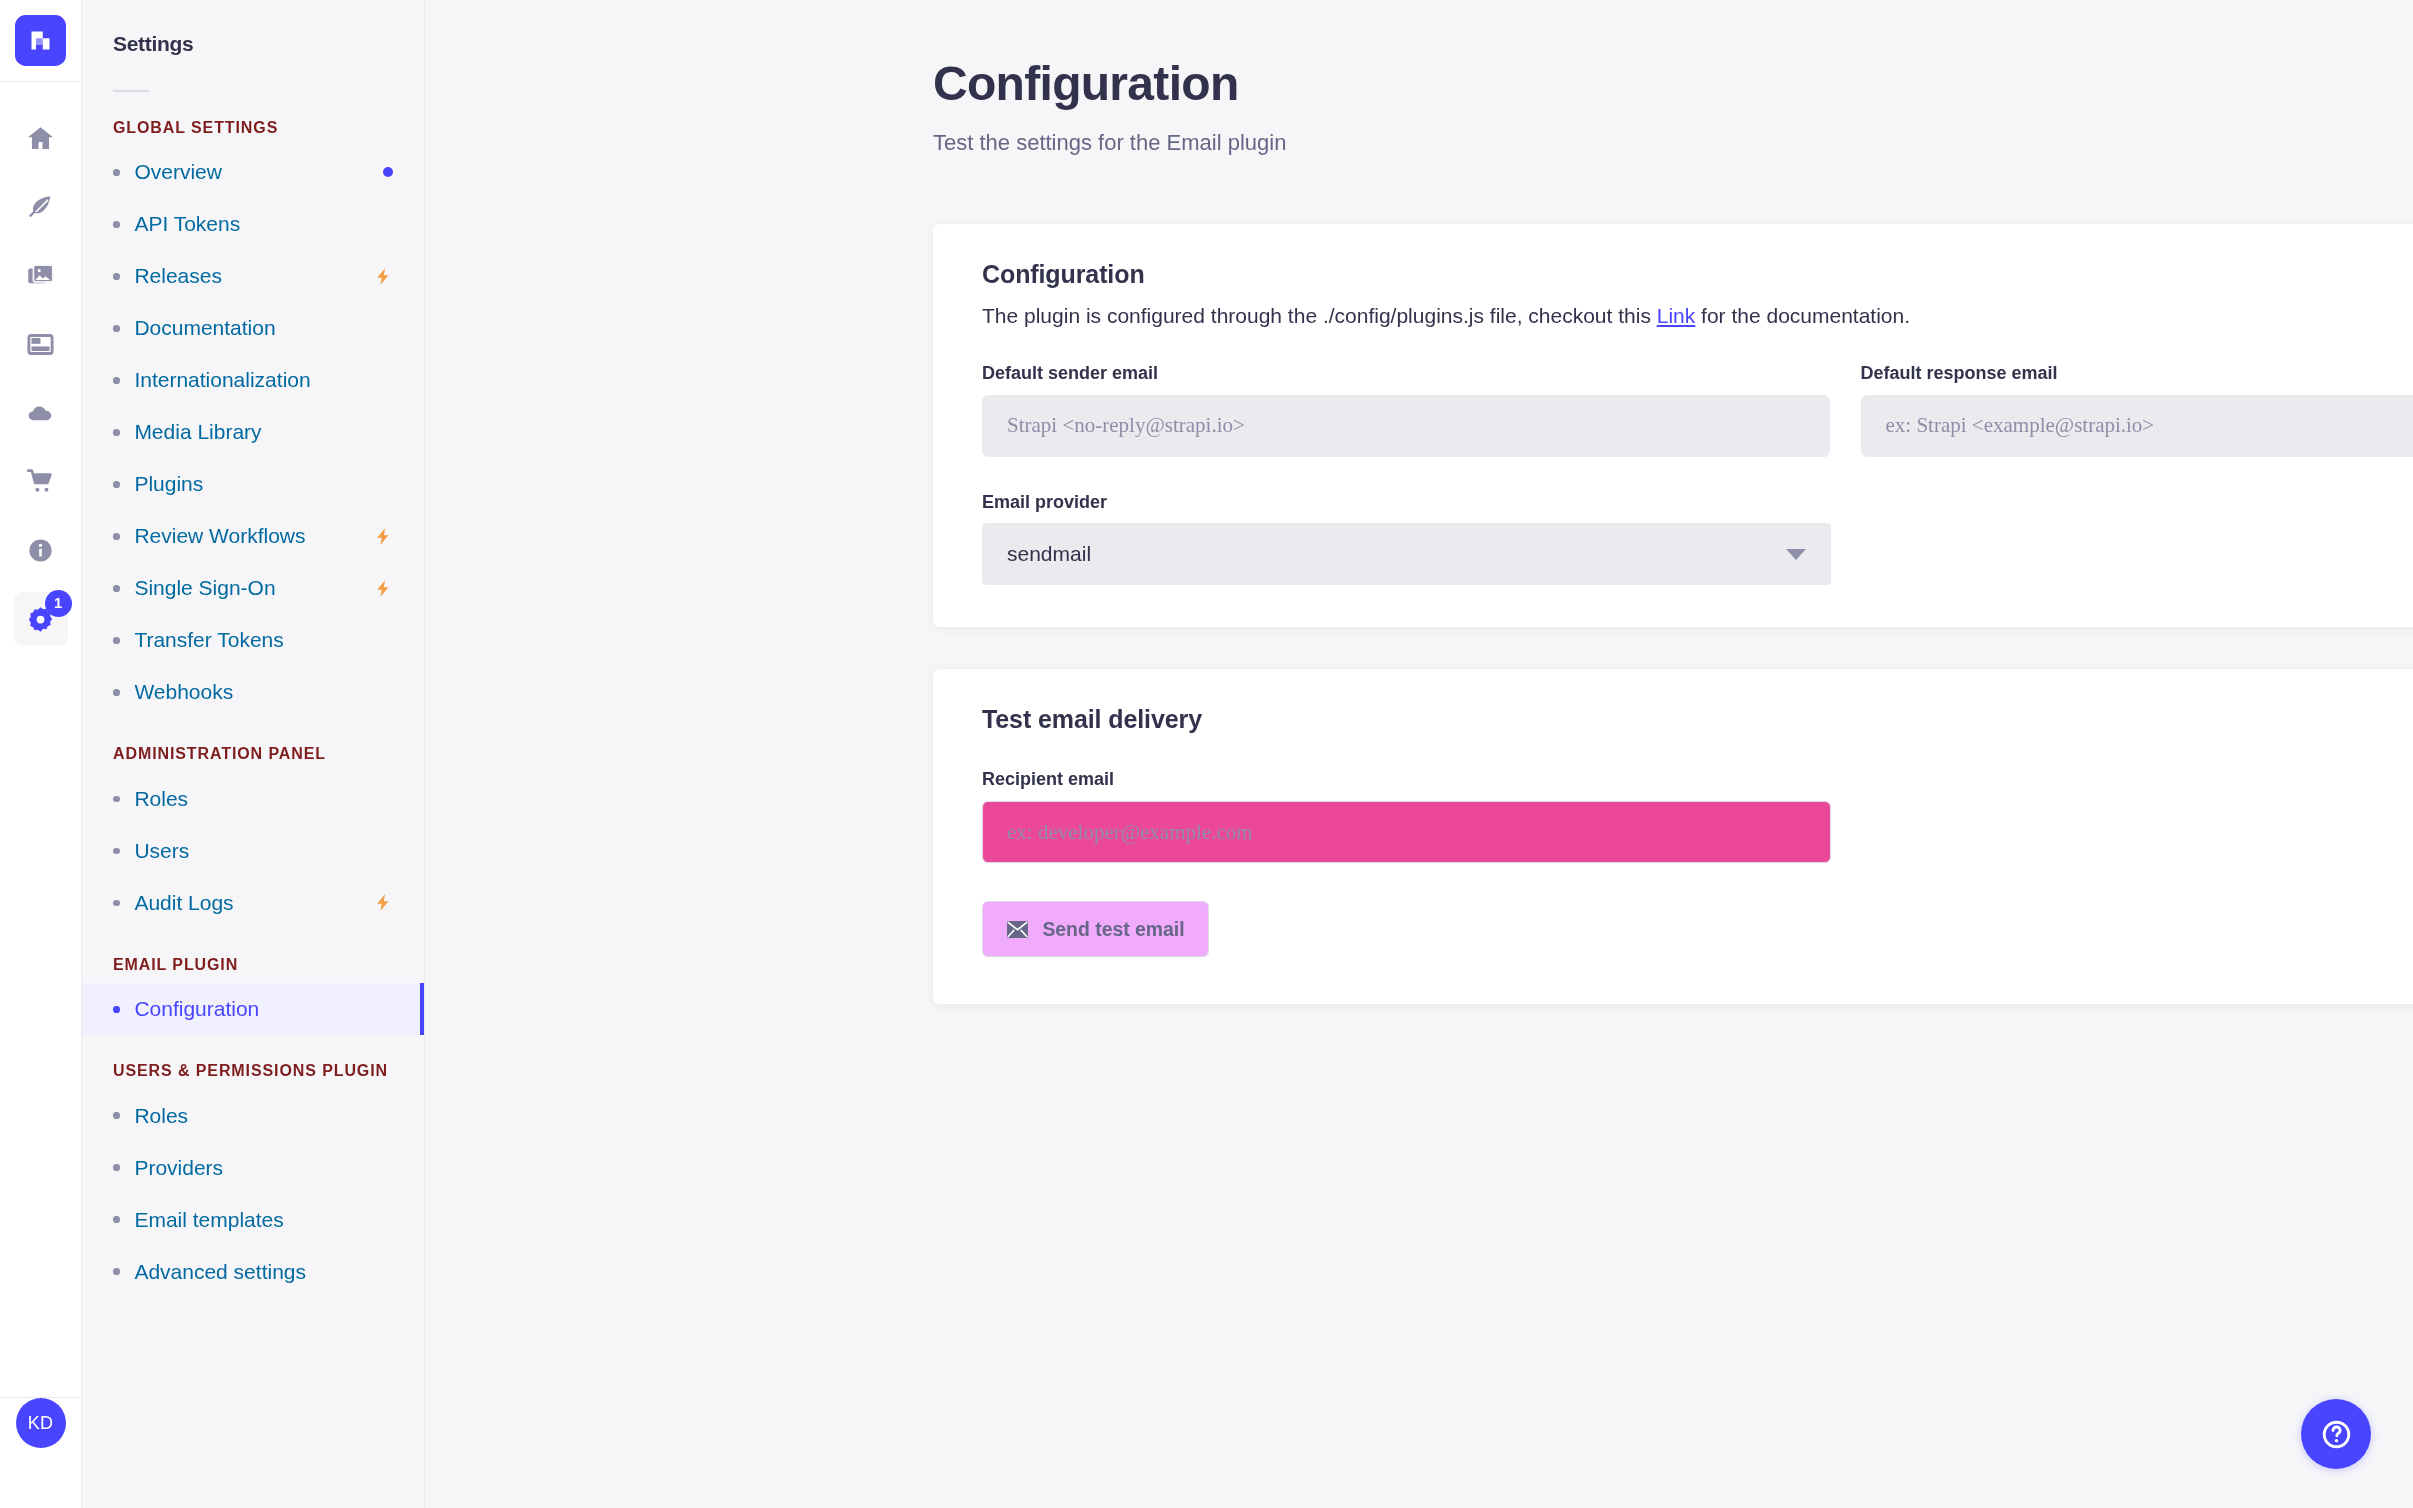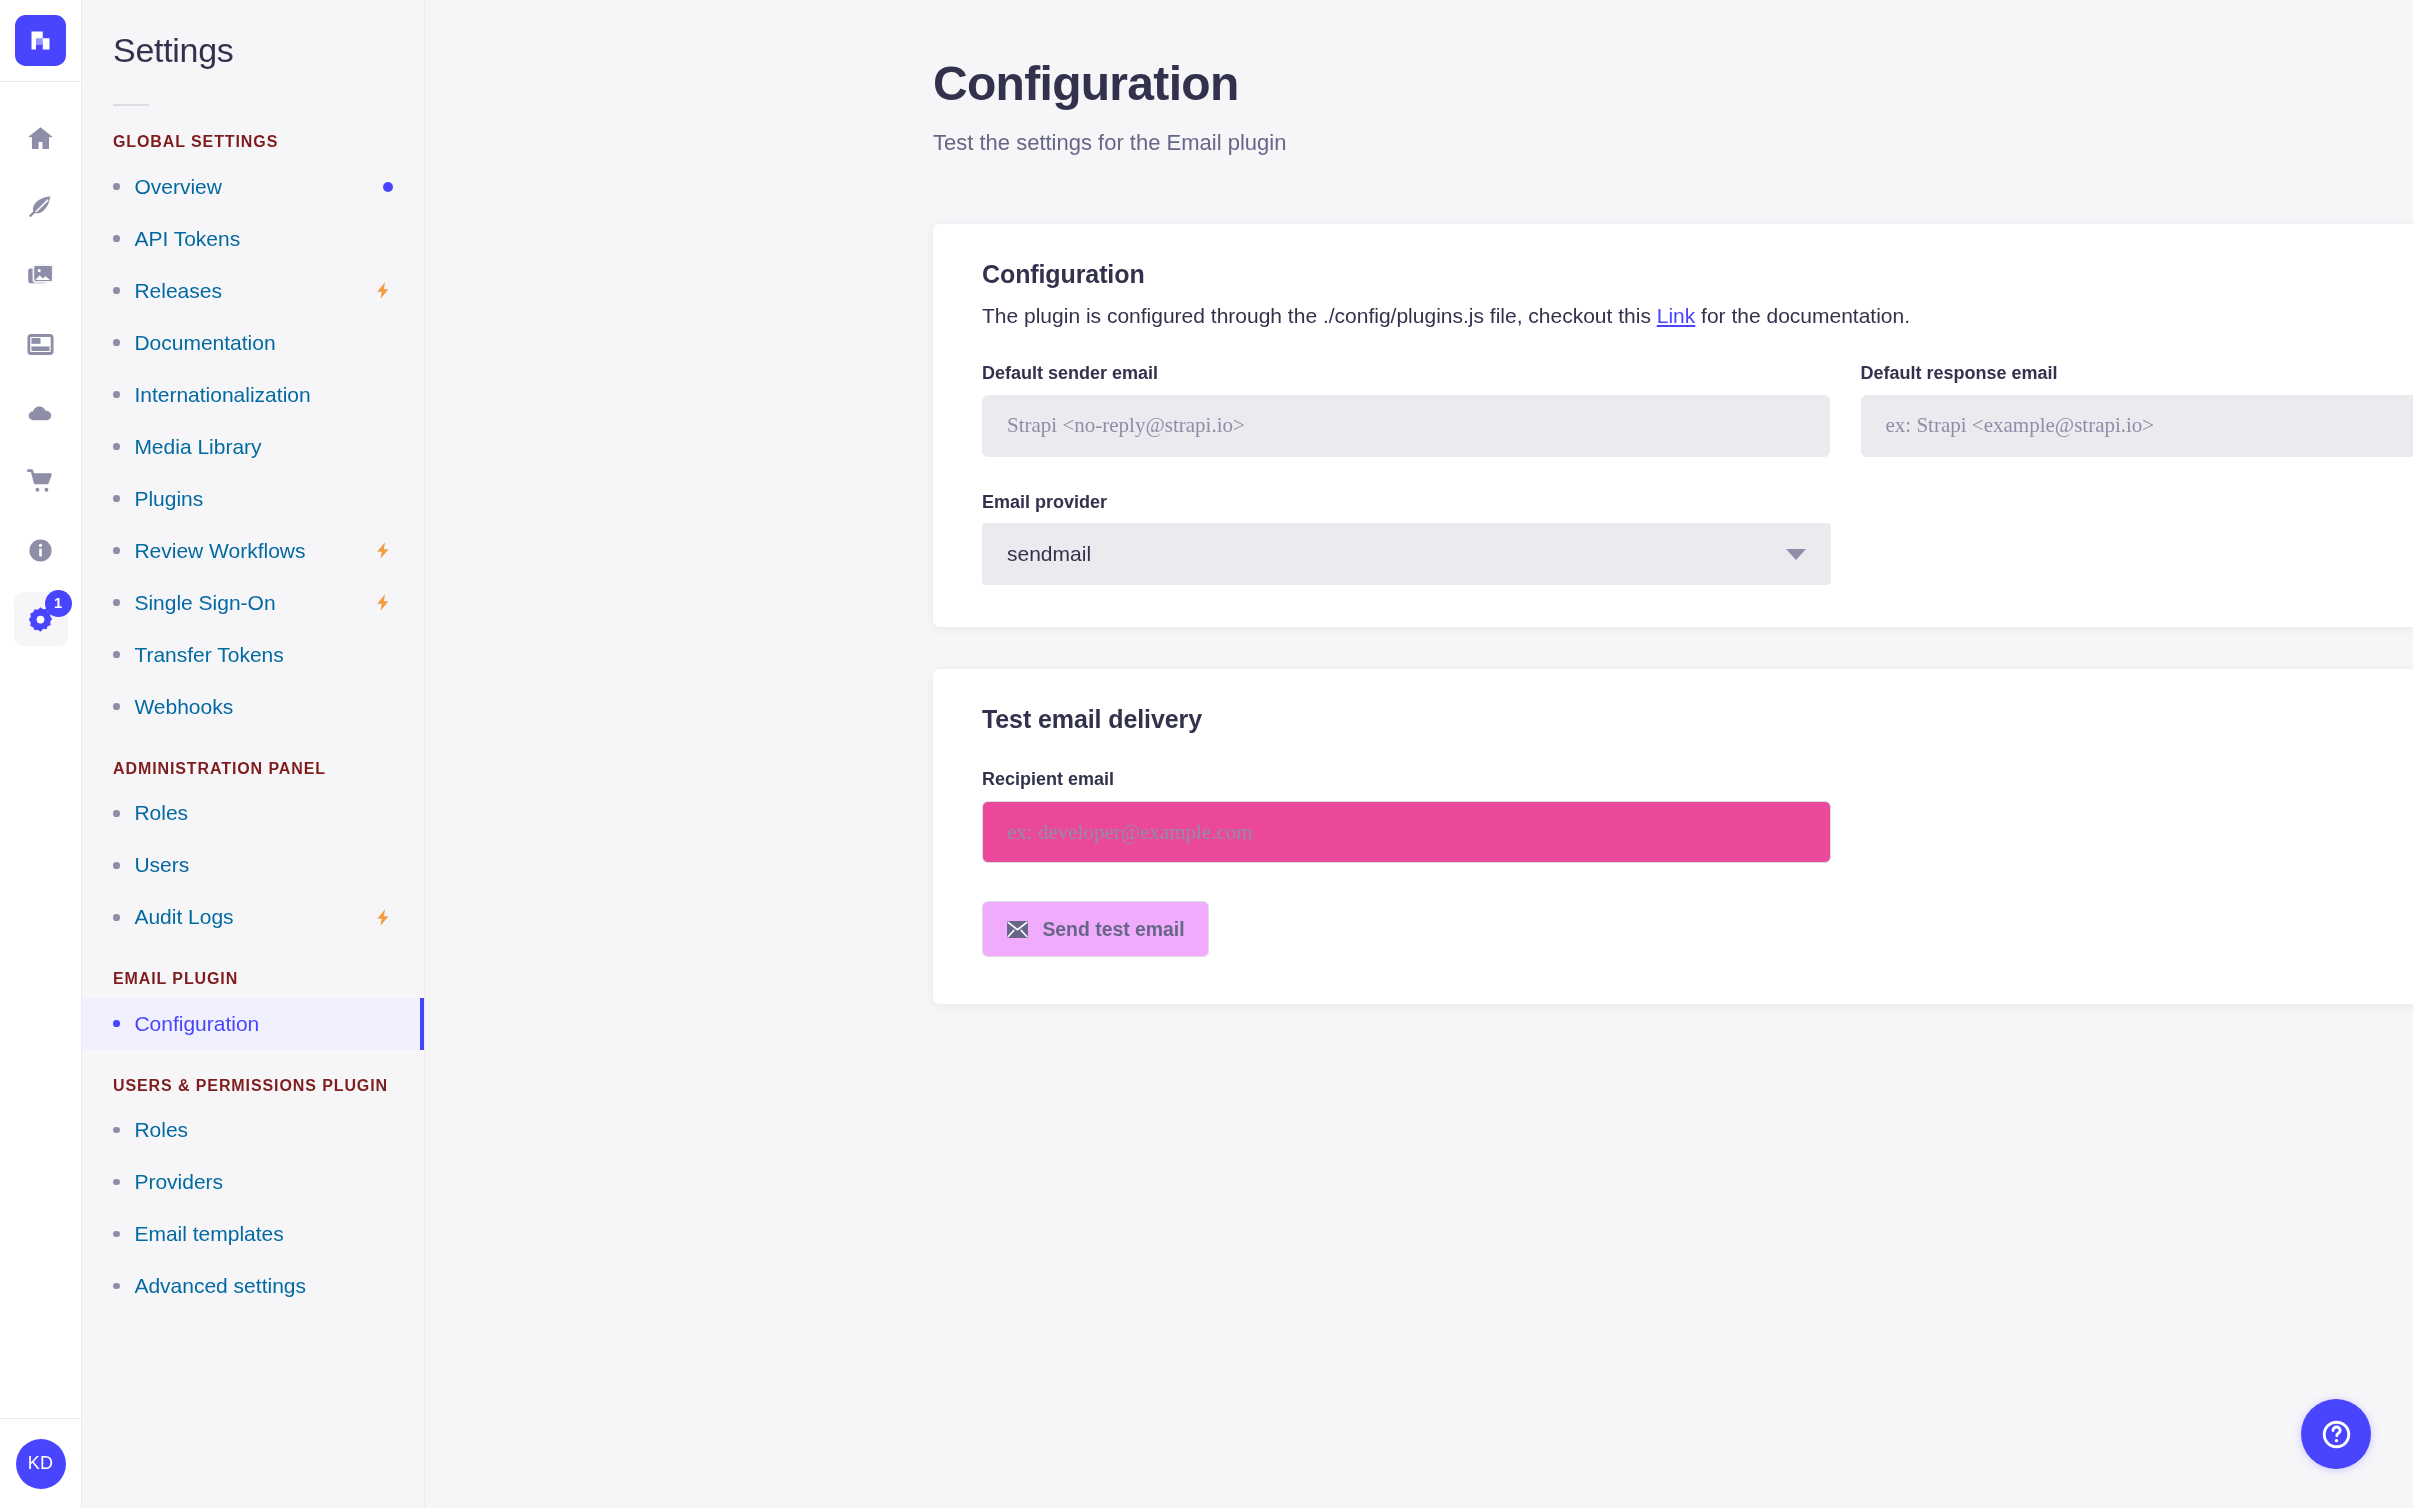--- a/index.html
+++ b/index.html
@@ -42,43 +42,43 @@
   .rail-btn.active { background: #f6f6f9; }
   .rail-badge {
     position: absolute; top: -2.7px; right: -4px;
     min-width: 27px; height: 27px; border-radius: 13.4px;
     background: #4945ff; color: #ffffff;
     font-size: 14.7px; font-weight: 600;
     display: flex; align-items: center; justify-content: center;
     padding: 0 6.7px;
   }
   .rail-footer {
-    margin-top: auto; width: 100%; height: 90px;
+    margin-top: auto; width: 100%; height: 111px;
     border-top: 1.3px solid #eaeaef;
-    display: flex; align-items: center; justify-content: center;
+    display: flex; justify-content: center;
   }
   .avatar {
     width: 50px; height: 50px; border-radius: 50%;
     background: #4945ff; color: #ffffff;
     font-size: 18px; font-weight: 500; letter-spacing: 0.3px;
     display: flex; align-items: center; justify-content: center;
     cursor: pointer;
   }
 
   
   .sidenav {
     width: 343px; flex: 0 0 343px;
     background: #f6f6f9;
     border-right: 1.3px solid #eaeaef;
     overflow: hidden;
     position: relative;
   }
   .sidenav-header { padding: 32px 31px 0 31px; }
   .sidenav-title {
-    font-size: 34px; font-weight: 400; color: #32324d;
+    font-size: 21px; font-weight: 700; color: #32324d;
     letter-spacing: -0.3px; line-height: 1.1;
   }
   .sidenav-divider {
     width: 36px; height: 2px; background: #dcdce4;
     margin: 35px 0 0 0;
   }
   .nav-section-label {
     font-size: 16px; font-weight: 700; letter-spacing: 0.9px;
     color: #7f1d1d; text-transform: uppercase;
     padding: 0 31px; margin-top: 27px; margin-bottom: 9.4px;

